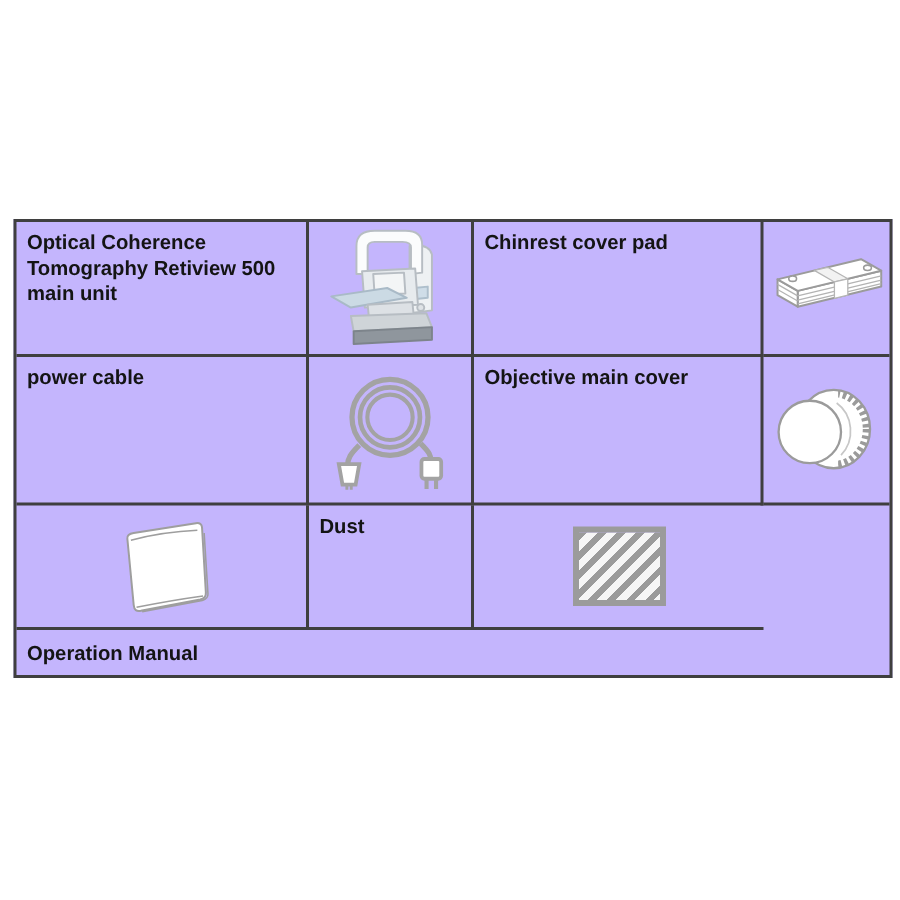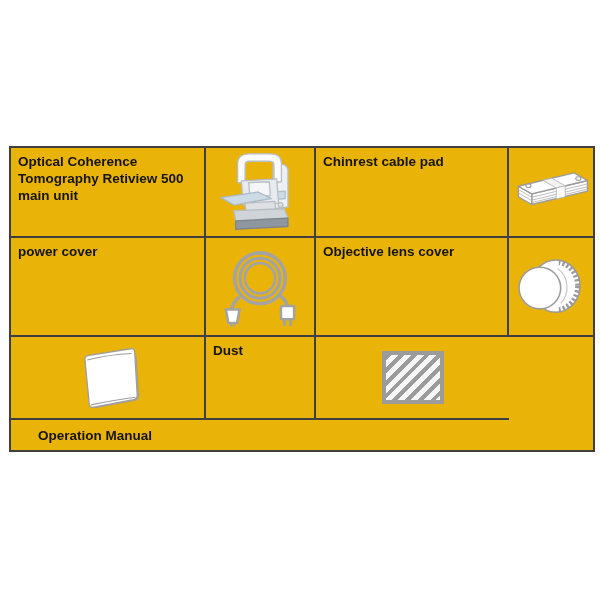--- a/index.html
+++ b/index.html
@@ -6,30 +6,30 @@
   .page{
     position:relative;width:600px;height:600px;background:#ffffff;overflow:hidden;
     font-family:"Liberation Sans", sans-serif;
   }
   .pack-table{
     position:absolute;left:9px;top:146px;width:586px;height:306px;
     box-sizing:border-box;border:2px solid #3f3f3f;
     display:grid;
     grid-template-columns:195px 110px 193px 1fr;
     grid-template-rows:90px 99px 83px 1fr;
-    background:#eab308;
+    background:#c4b5fd;
   }
   .cell{
     box-sizing:border-box;
     border-right:2px solid #3f3f3f;
     border-bottom:2px solid #3f3f3f;
     overflow:hidden;
   }
   .cell.last-col{border-right:none;}
-  .cell.last-row{border-bottom:none;margin-left:20px;}
+  .cell.last-row{border-bottom:none;}
   .tcell{
     padding:5px 6px 4px 7px;
     font-weight:bold;font-size:13.5px;line-height:17px;color:#141414;
   }
   .icell{display:flex;align-items:center;justify-content:center;}
   .span-row{
     grid-column:1 / -1;
     display:flex;align-items:center;
     padding-left:7px;
     font-weight:bold;font-size:13.5px;color:#141414;
@@ -60,21 +60,21 @@
           <path d="M34,34 L56,33 L57,48 L35,49 Z" fill="#f3f5f6"></path>
           <path d="M4,50 L44,44 L58,51 L18,58 Z" fill="#cbdae4" stroke="#a9bac7"></path>
           <path d="M30,56 L62,54 L63,64 L31,66 Z" fill="#dde1e5"></path>
           <path d="M18,64 L72,62 L76,72 L20,75 Z" fill="#cfd4d8"></path>
           <path d="M20,75 L76,72 L76,81 L20,84 Z" fill="#8f969d" stroke="#7d848b"></path>
           <circle cx="68" cy="58" r="2.5" fill="#dfe3e6"></circle>
         </g>
       </svg>
     </div>
     <div class="cell tcell">
-      <span>Chinrest cable pad</span>
+      <span>Chinrest cover pad</span>
     </div>
     <div class="cell icell last-col">
       <svg width="76" height="48" viewBox="0 0 78 50" aria-label="chinrest-paper-pad-illustration">
         <g stroke="#9b9b9b" stroke-width="1.4" stroke-linejoin="round" fill="#ffffff">
           <path d="M19,27 L77,13 L77,24 L19,38 Z"></path>
           <path d="M5,19 L19,27 L19,38 L5,30 Z"></path>
           <g stroke="#b3b3b3" stroke-width="0.9">
             <path d="M19,30.5 L77,16.5" fill="none"></path>
             <path d="M19,33.5 L77,19.5" fill="none"></path>
             <path d="M19,36 L77,22" fill="none"></path>
@@ -84,39 +84,39 @@
           <path d="M5,19 L63,5 L77,13 L19,27 Z"></path>
           <path d="M30.5,12.8 L39.8,10.6 L53.8,18.6 L44.5,20.8 Z" fill="#f2f2f2" stroke="#b5b5b5" stroke-width="0.9"></path>
           <path d="M44.5,20.8 L53.8,18.6 L53.8,30 L44.5,32.2 Z" fill="#ffffff" stroke="#b5b5b5" stroke-width="0.9"></path>
           <ellipse cx="15.5" cy="18.5" rx="2.7" ry="1.9" fill="#ffffff" stroke-width="1.1"></ellipse>
           <ellipse cx="67.5" cy="11" rx="2.7" ry="1.9" fill="#ffffff" stroke-width="1.1"></ellipse>
         </g>
       </svg>
     </div>
 
     <div class="cell tcell">
-      <span>power cover</span>
+      <span>power cable</span>
     </div>
     <div class="cell icell">
       <svg width="78" height="82" viewBox="0 0 80 84" aria-label="power-cable-illustration">
         <g stroke="#a3a3a3" fill="none">
           <circle cx="40" cy="33" r="26" stroke-width="3.6"></circle>
           <circle cx="40" cy="33" r="20.5" stroke-width="3.2"></circle>
           <circle cx="40" cy="33" r="15.5" stroke-width="2.8"></circle>
           <path d="M19,52 C13,58 11,61 11,66" stroke-width="3.6"></path>
           <path d="M61,51 C67,57 68,59 68,63" stroke-width="3.6"></path>
           <path d="M5,65 L19,65 L16.5,79 L7.5,79 Z" fill="#ffffff" stroke-width="2.6"></path>
           <path d="M10.5,79 L10.5,82.5 M13.5,79 L13.5,82.5" stroke-width="2"></path>
           <rect x="61.5" y="61.5" width="13.5" height="13.5" rx="2" fill="#ffffff" stroke-width="2.6"></rect>
           <path d="M65,75.5 L65,82 M71.5,75.5 L71.5,82" stroke-width="2.8"></path>
         </g>
       </svg>
     </div>
     <div class="cell tcell">
-      <span>Objective lens cover</span>
+      <span>Objective main cover</span>
     </div>
     <div class="cell icell last-col">
       <svg width="66" height="60" viewBox="0 0 68 62" aria-label="objective-lens-cover-illustration">
         <defs>
           <clipPath id="knurlclip">
               <rect x="42" y="0" width="26" height="62"></rect>
             </clipPath>
         </defs>
         <ellipse cx="39" cy="30" rx="25" ry="27" fill="#ffffff" stroke="#9b9b9b" stroke-width="1.6"></ellipse>
         <ellipse cx="39" cy="30" rx="22.5" ry="24.5" fill="none" stroke="#9b9b9b" stroke-width="5" stroke-dasharray="2.4 2.1" clip-path="url(#knurlclip)"></ellipse>

